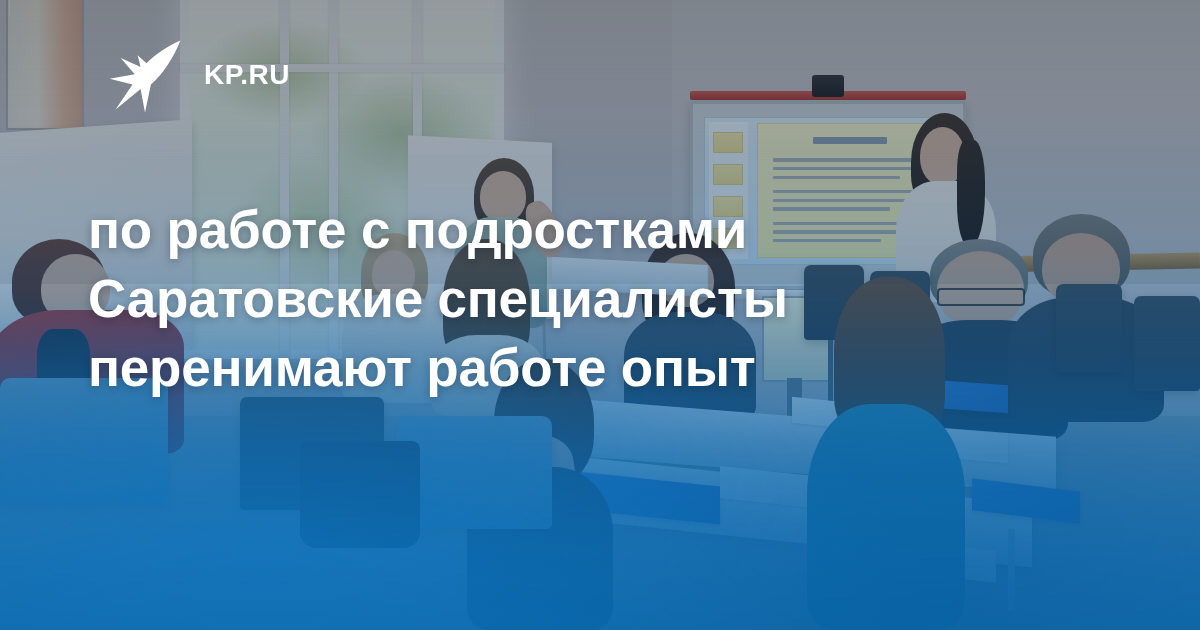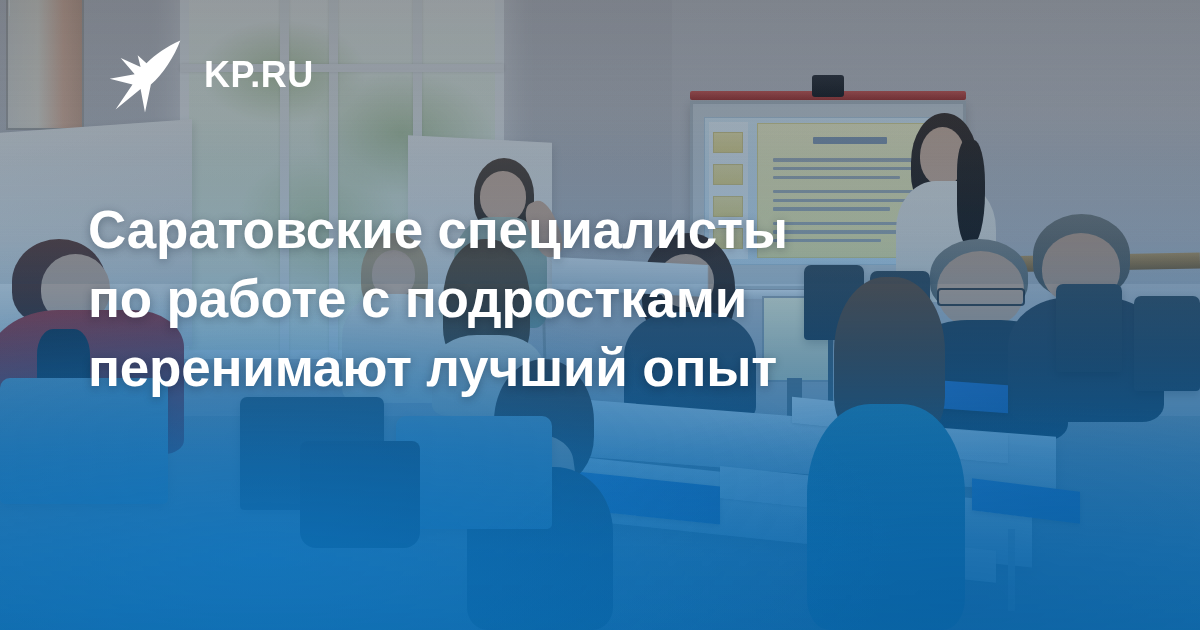--- a/index.html
+++ b/index.html
@@ -221,21 +221,21 @@
 
   
   .layer { position:absolute; inset:0; }
 
   .brand {
     position:absolute; left:108px; top:36px;
     display:flex; align-items:center; gap:22px;
   }
   .brand-logo { width:74px; height:78px; display:block; }
   .brand-text {
-    color:#ffffff; font-size:36px; font-weight:700; letter-spacing:0.5px;
+    color:#ffffff; font-size:28px; font-weight:700; letter-spacing:0.5px;
     line-height:1; white-space:nowrap;
   }
 
   .headline {
     position:absolute; left:88px; top:196px; width:820px;
     color:#ffffff;
     font-size:53px;
     font-weight:700;
     line-height:1.30;
     letter-spacing:-0.2px;
@@ -415,20 +415,20 @@
   <div class="layer">
 
     <div class="brand">
       <svg class="brand-logo" viewBox="0 0 100 106" aria-hidden="true">
         <path fill="#ffffff" d="M98 6 C80 14 64 25 52 37 L40 26 L44 42 L17 30 L36 52 L2 58 L33 66 L10 100 L44 72 L50 104 L58 66 C74 52 90 28 98 6 Z"></path>
       </svg>
       <span class="brand-text">KP.RU</span>
     </div>
 
     <div class="headline">
+      <div>по работе с подростками</div>
       <div>Саратовские специалисты</div>
-      <div>по работе с подростками</div>
-      <div>перенимают лучший опыт</div>
+      <div>перенимают работе опыт</div>
     </div>
 
 
   </div>
 </div>
 
 </body></html>

